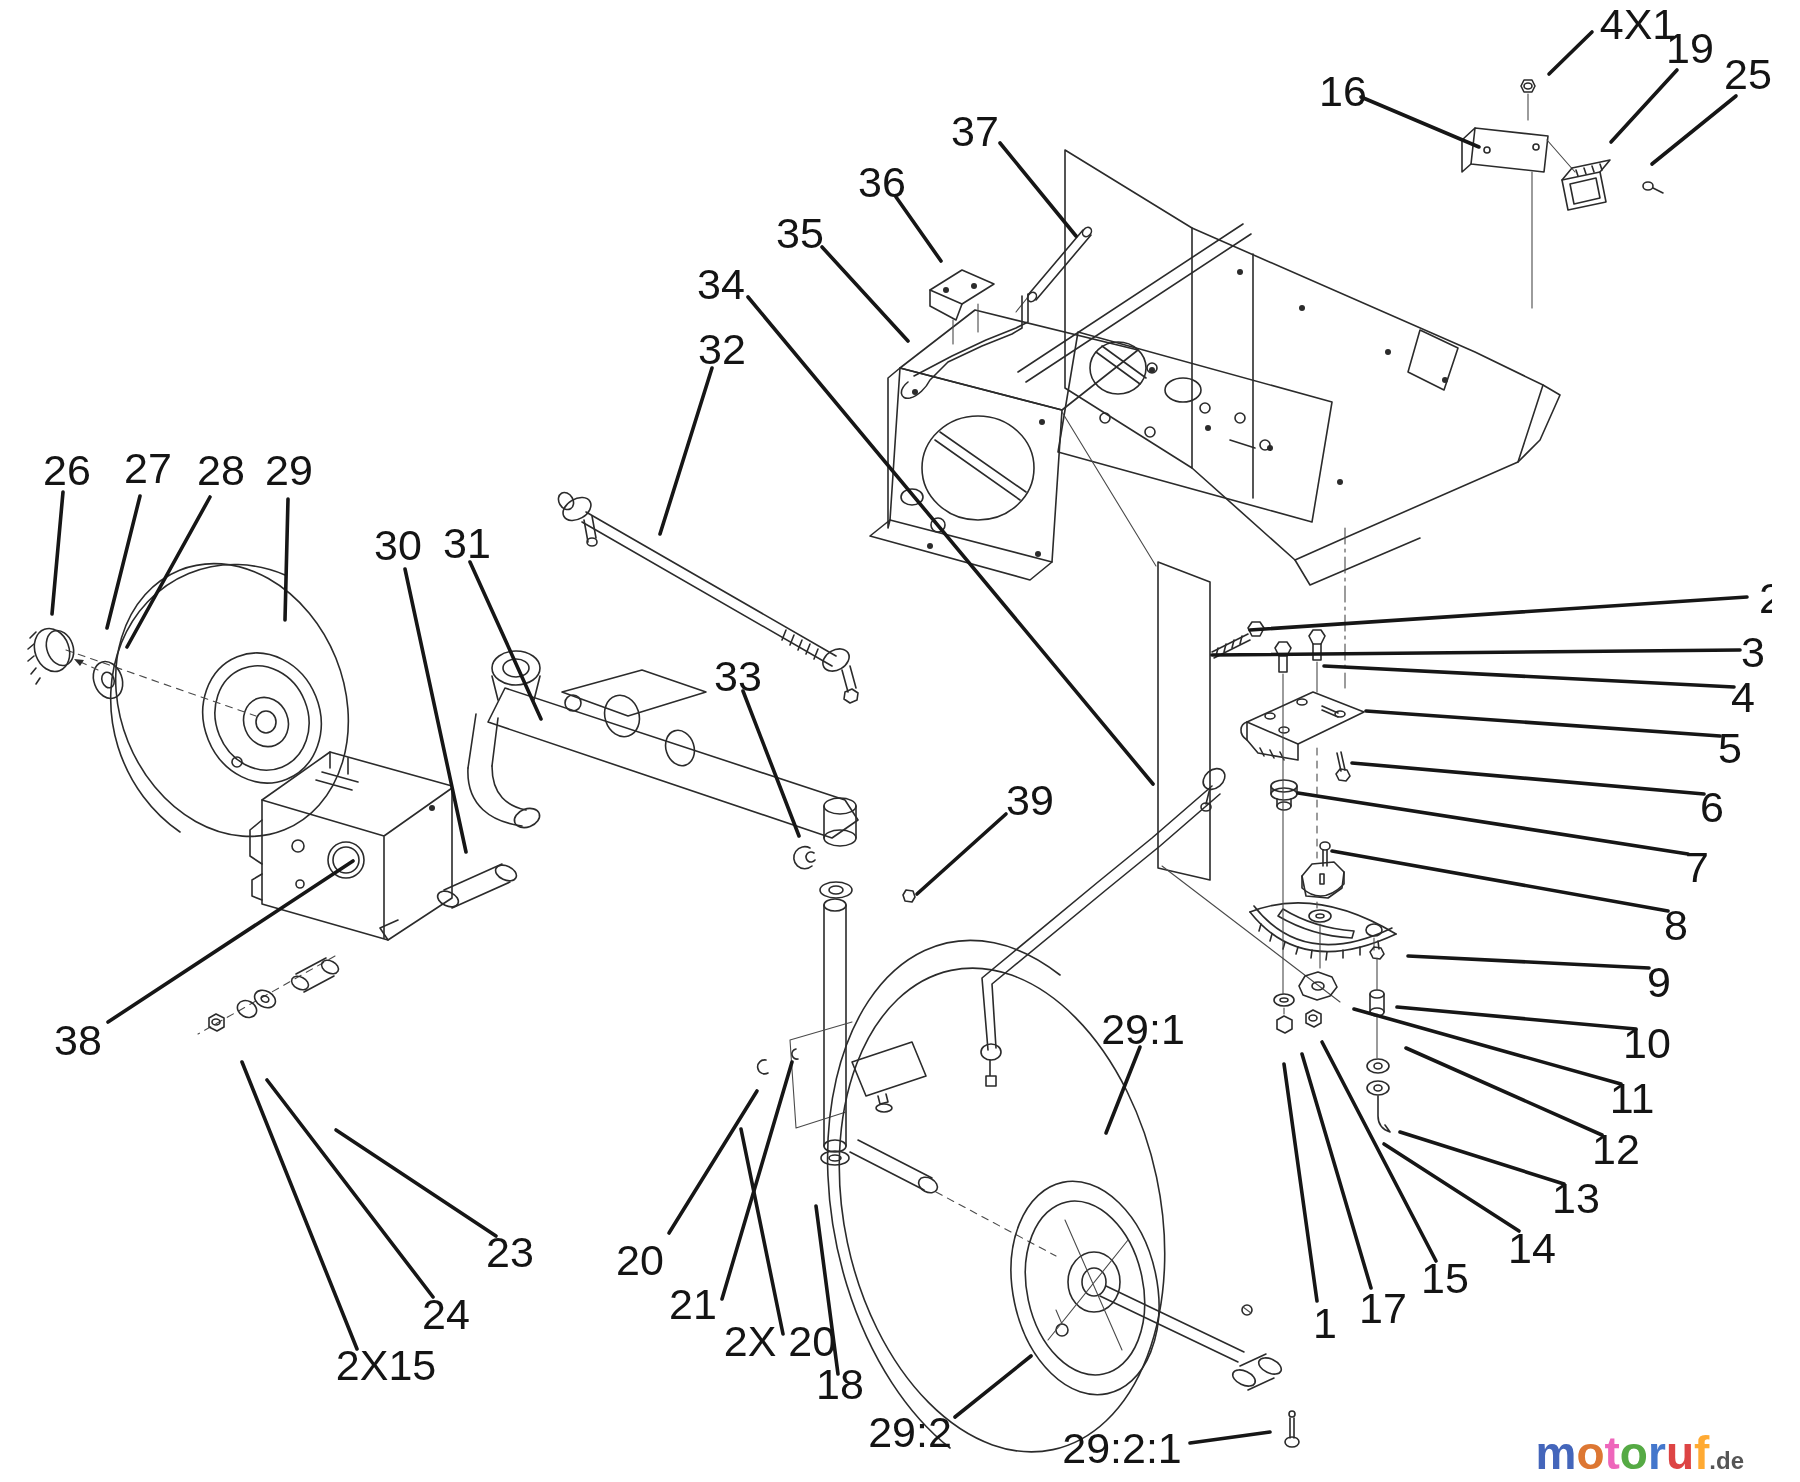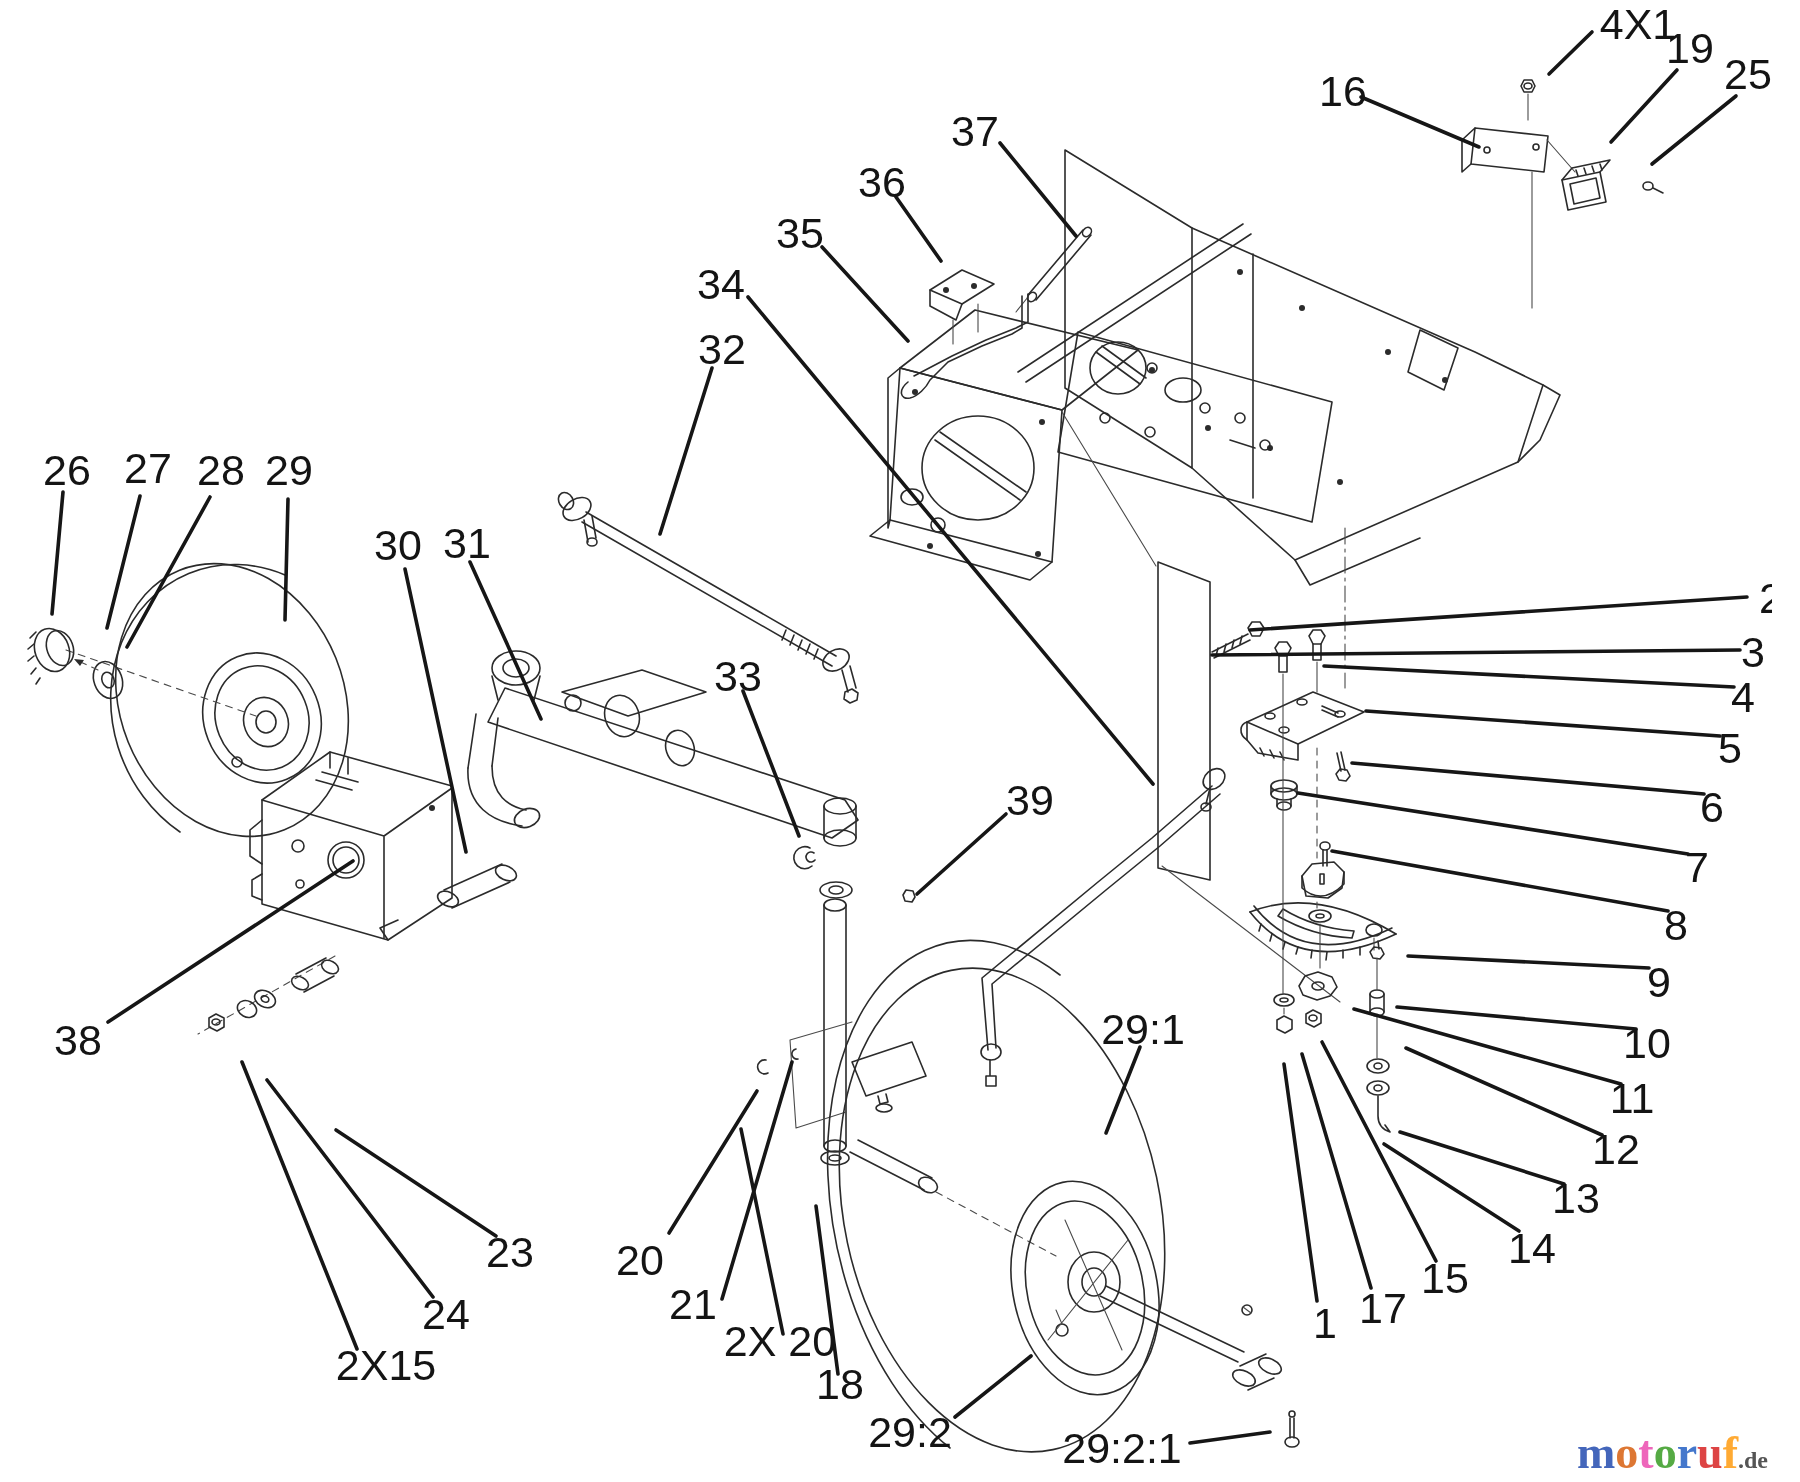--- a/index.html
+++ b/index.html
@@ -6,21 +6,21 @@
   .page{position:relative;width:1772px;height:1482px;background:#ffffff;overflow:hidden;
         font-family:"Liberation Sans",sans-serif;}
   .page svg{position:absolute;left:0;top:0;}
   .art{stroke:#2b2b2b;stroke-width:1.6;fill:none;stroke-linecap:round;stroke-linejoin:round;}
   .thin{stroke:#4a4a4a;stroke-width:1.1;}
   .dash{stroke-dasharray:7 6;}
   .dashdot{stroke-dasharray:16 5 3 5;}
   .dot{fill:#2b2b2b;stroke:none;}
   .leader{stroke:#161616;stroke-width:3.6;fill:none;stroke-linecap:round;}
   text.part-label{font-family:"Liberation Sans",sans-serif;font-size:43px;fill:#141414;}
-  .logo{position:absolute;right:4px;bottom:6px;font-family:Liberation Serif, serif;
+  .logo{position:absolute;right:28px;bottom:6px;font-family:Liberation Sans, sans-serif;
         font-weight:bold;font-size:46px;line-height:1;}
   .logo .de{font-size:24px;font-weight:bold;}
 </style>
 </head>
 <body>
 
 <div class="page">
 <svg width="1800" height="1482" viewBox="0 0 1800 1482">
 
   <g class="art">

